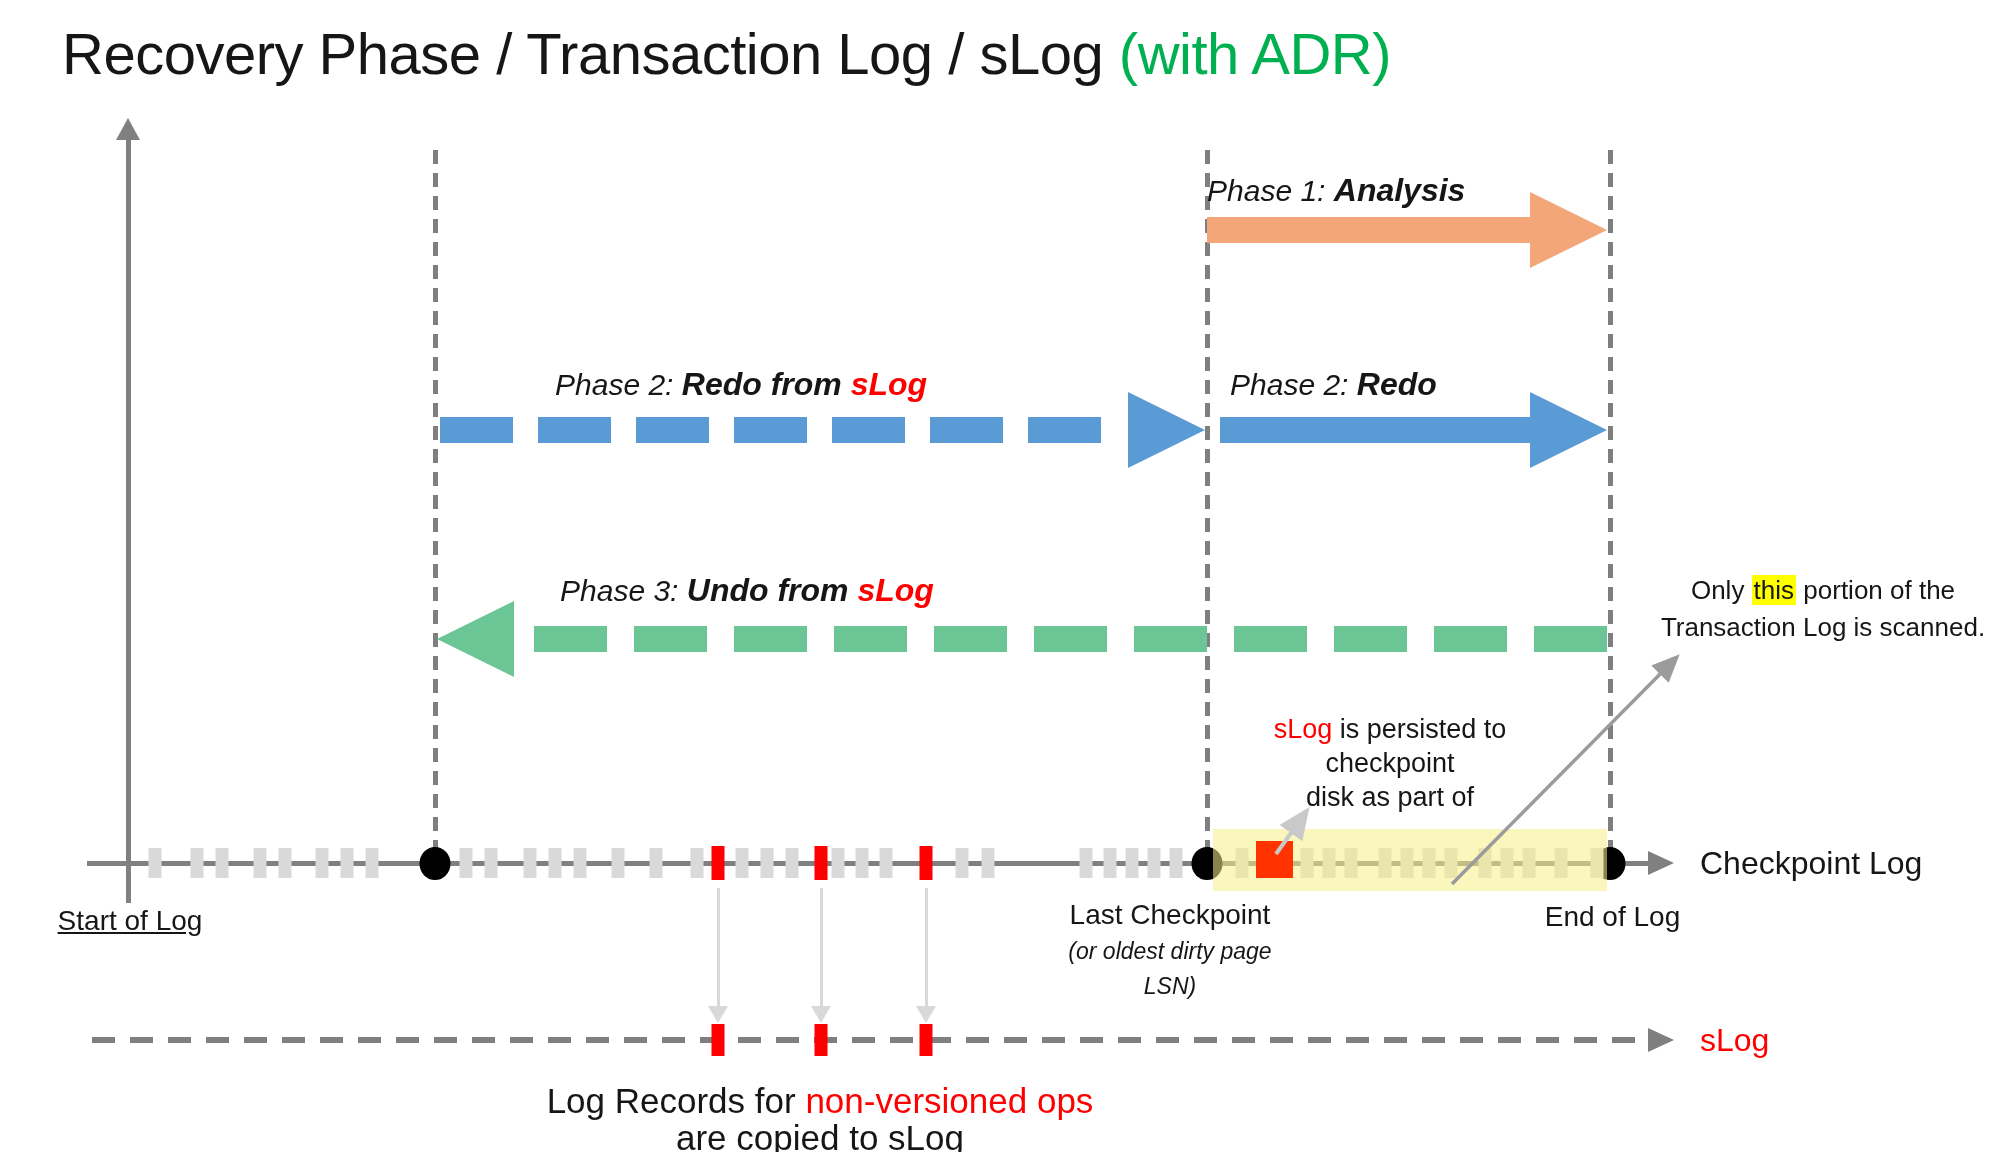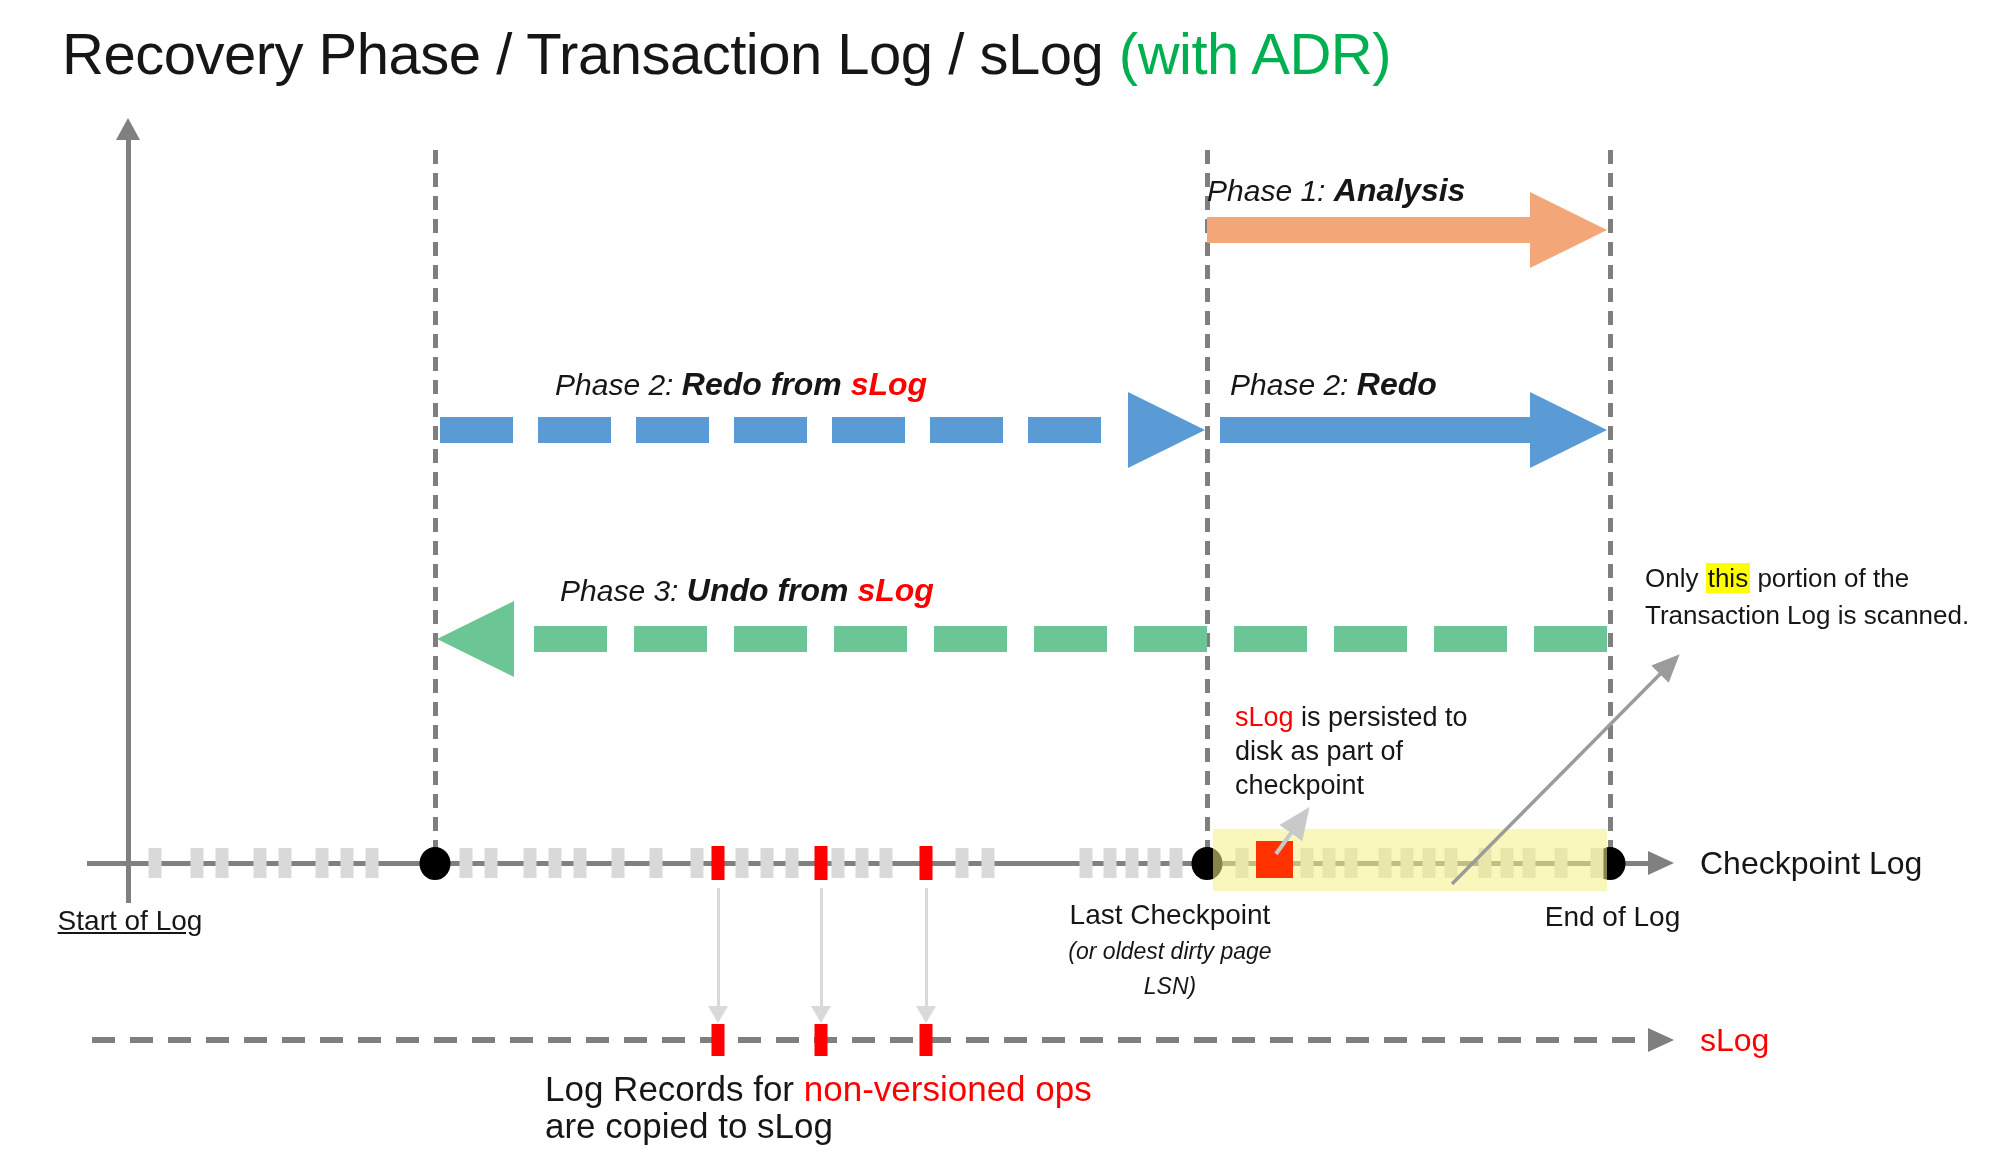--- a/index.html
+++ b/index.html
@@ -64,21 +64,21 @@
   
   .drop-arrow{position:absolute;top:888px;width:20px;height:136px;transform:translateX(-50%);}
   .drop-arrow::before{content:"";position:absolute;left:8.5px;top:0;width:3px;height:118px;background:#D9D9D9;}
   .drop-arrow::after{content:"";position:absolute;left:0;top:118px;width:0;height:0;border-left:10px solid transparent;border-right:10px solid transparent;border-top:17px solid #D9D9D9;}
 
   
   .slog-line{left:92px;top:1037px;width:1556px;height:6px;background:repeating-linear-gradient(90deg,#7F7F7F 0 23px,transparent 23px 38px);}
   .slog-head{left:1648px;top:1028px;width:0;height:0;border-top:12px solid transparent;border-bottom:12px solid transparent;border-left:26px solid #7F7F7F;}
 
   
-  .ann{font-size:26px;color:#161616;}
+  .ann{font-size:26px;text-align:center;color:#161616;margin-top:12px;}
   .ann-scanned{left:1645px;top:560px;width:356px;line-height:37px;}
   .ann-scanned mark{background:#FFFF00;color:#161616;padding:0 2px;}
   .ann-persist{left:1235px;top:700px;width:310px;line-height:34px;font-size:27px;}
   .ann-copied{left:545px;top:1070px;width:550px;line-height:37px;font-size:35px;}
 
   
   .axlab{font-size:28px;text-align:center;color:#161616;white-space:nowrap;}
   .lab-start{left:35px;top:905px;width:190px;text-decoration:underline;}
   .lab-oldest{left:208px;top:901px;width:300px;line-height:37px;}
   .lab-checkpoint{left:1020px;top:899px;width:300px;}
@@ -210,22 +210,22 @@
     <line x1="1452" y1="884" x2="1676" y2="658" stroke="#9B9B9B" stroke-width="3.5" marker-end="url(#mLong)"></line>
   </svg>
 
   <div class="abs ann ann-scanned">
     <div><span>Only </span><mark>this</mark><span> portion of the</span></div>
     <div>Transaction Log is scanned.</div>
   </div>
 
   <div class="abs ann ann-persist">
     <div><span class="red-text">sLog</span><span> is persisted to</span></div>
+    <div>checkpoint</div>
     <div>disk as part of</div>
-    <div>checkpoint</div>
   </div>
 
   <div class="abs ann ann-copied">
     <div><span>Log Records for </span><span class="red-text">non-versioned ops</span></div>
     <div>are copied to sLog</div>
   </div>
 
   <div class="abs axlab lab-start">Start of Log</div>
   <div class="abs axlab lab-checkpoint">
     <div>Last Checkpoint</div>

